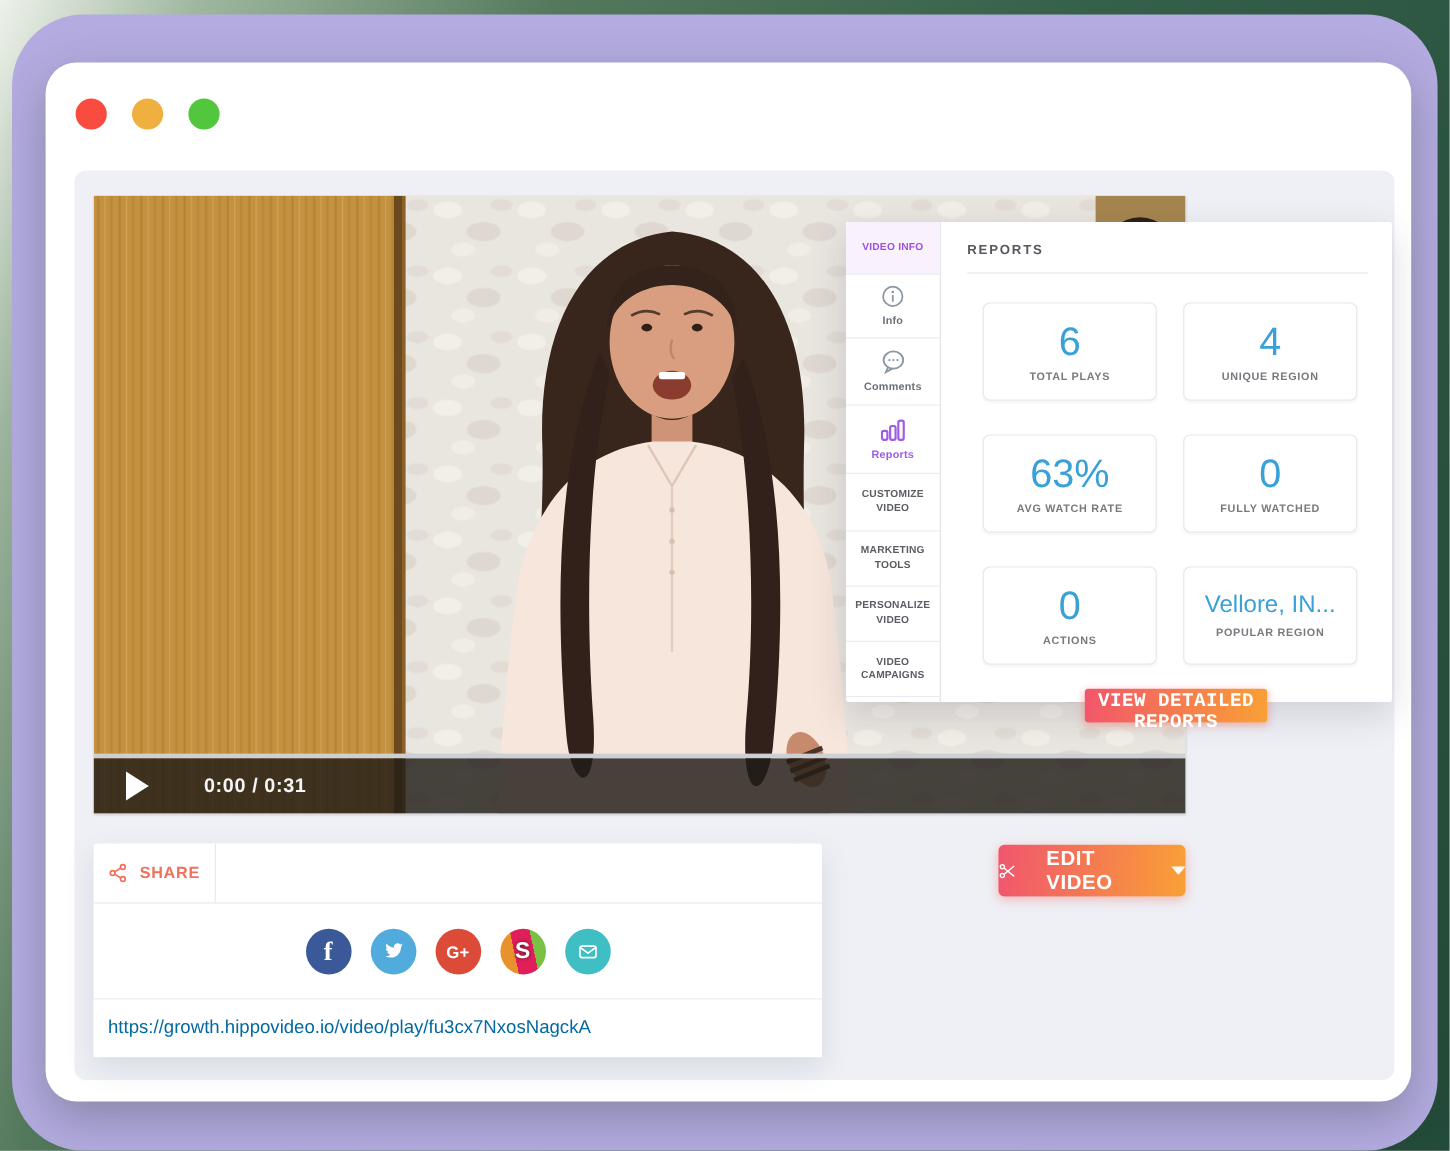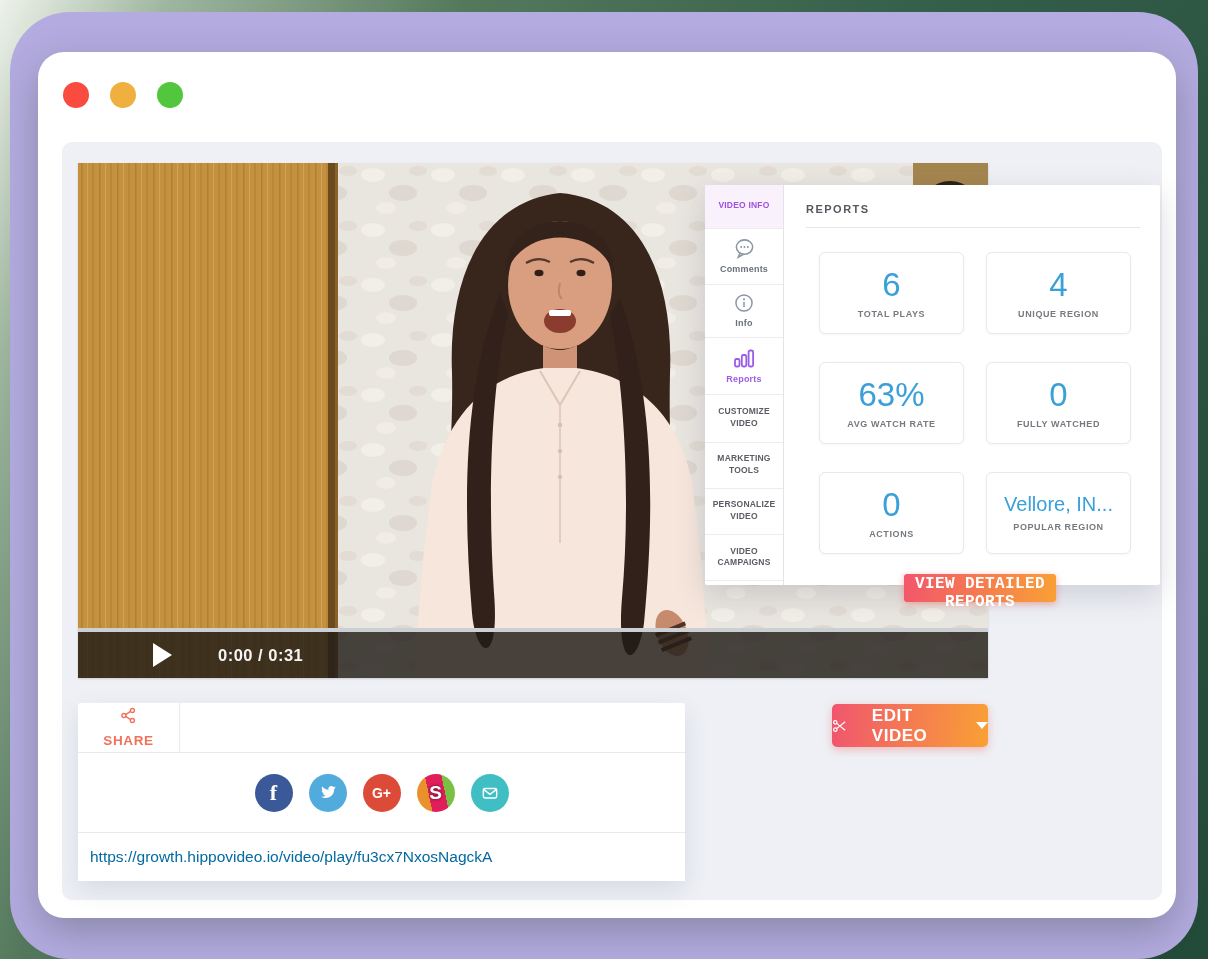--- a/index.html
+++ b/index.html
@@ -19,30 +19,30 @@
 
   .content{position:absolute;left:24px;top:90px;width:1100px;height:758px;
            background:#eef0f5;border-radius:10px;}
 
   
   .video{position:absolute;left:16px;top:21px;width:910px;height:515px;overflow:hidden;
          background:#e8e4de;z-index:1;box-shadow:0 1px 2px rgba(0,0,0,.15);}
   .video svg.scene{position:absolute;inset:0;display:block;}
   .vprogress{position:absolute;left:0;right:0;bottom:46px;height:4px;background:#ccd0d4;z-index:2;}
   .vbar{position:absolute;left:0;right:0;bottom:0;height:46px;background:rgba(33,28,23,.82);
-        display:flex;align-items:center;z-index:2;padding-left:48px;}
+        display:flex;align-items:center;z-index:2;}
   .play-tri{margin-left:27px;width:0;height:0;border-left:19px solid #fff;
             border-top:12px solid transparent;border-bottom:12px solid transparent;cursor:pointer;}
   .vtime{margin-left:46px;color:#f5f5f5;font-size:16.5px;letter-spacing:.5px;font-weight:bold;}
 
   
   .share-card{position:absolute;left:16px;top:561px;width:607px;height:177px;background:#fff;
               border-radius:3px;box-shadow:0 10px 24px rgba(80,90,120,.14);z-index:2;}
   .tabs{height:49px;display:flex;border-bottom:1px solid #eaeaee;}
-  .tab{display:flex;align-items:center;gap:9px;font-size:13.5px;font-weight:bold;letter-spacing:.6px;cursor:pointer;flex-direction:column;}
+  .tab{display:flex;align-items:center;gap:9px;font-size:13.5px;font-weight:bold;letter-spacing:.6px;cursor:pointer;}
   .tab.share{width:101px;justify-content:center;border-right:1px solid #eaeaee;color:#f0725c;}
   .tab.export{padding-left:28px;color:#45474b;}
   .social-row{height:79px;display:flex;align-items:center;justify-content:center;gap:16px;}
   .sicon{width:38px;height:38px;border-radius:50%;display:flex;align-items:center;justify-content:center;
          color:#fff;cursor:pointer;position:relative;overflow:hidden;flex:0 0 auto;}
   .sicon.fb{background:#3b5998;font-family:"Liberation Serif",serif;font-size:22px;font-weight:bold;}
   .sicon.tw{background:#52abdd;}
   .sicon.gp{background:#dc4a38;font-size:14px;font-weight:bold;}
   .sicon.sl{background:#fff;}
   .sicon.sl::before{content:"";position:absolute;inset:-8px;
@@ -222,38 +222,38 @@
         </svg>
         <span>EDIT VIDEO</span>
         <div class="caret"></div>
       </div>
 
       <div class="reports-panel">
         <div class="rp-sidebar">
           <div class="rp-item texty active-top" style="height:47px;">
             <span>VIDEO INFO</span>
           </div>
+          <div class="rp-item icony" style="height:59px;">
+            <svg width="22" height="22" viewBox="0 0 24 24">
+              <circle cx="12" cy="12" r="8.8" fill="none" stroke="#8a97a5" stroke-width="1.6"></circle>
+              <circle cx="12" cy="8" r="1.2" fill="#8a97a5"></circle>
+              <rect x="11.2" y="10.5" width="1.6" height="6.5" rx="0.8" fill="#8a97a5"></rect>
+            </svg>
+            <span class="lbl">Info</span>
+          </div>
           <div class="rp-item icony" style="height:62px;">
             <svg width="23" height="23" viewBox="0 0 24 24">
               <ellipse cx="12" cy="10.5" rx="8.5" ry="7.5" fill="none" stroke="#8a97a5" stroke-width="1.6"></ellipse>
               <path d="M7.5 16.5 L5.5 21 L11 18" fill="none" stroke="#8a97a5" stroke-width="1.6"></path>
               <circle cx="8.5" cy="10.5" r="1" fill="#8a97a5"></circle>
               <circle cx="12" cy="10.5" r="1" fill="#8a97a5"></circle>
               <circle cx="15.5" cy="10.5" r="1" fill="#8a97a5"></circle>
             </svg>
             <span class="lbl">Comments</span>
           </div>
-          <div class="rp-item icony" style="height:59px;">
-            <svg width="22" height="22" viewBox="0 0 24 24">
-              <circle cx="12" cy="12" r="8.8" fill="none" stroke="#8a97a5" stroke-width="1.6"></circle>
-              <circle cx="12" cy="8" r="1.2" fill="#8a97a5"></circle>
-              <rect x="11.2" y="10.5" width="1.6" height="6.5" rx="0.8" fill="#8a97a5"></rect>
-            </svg>
-            <span class="lbl">Info</span>
-          </div>
           <div class="rp-item icony active" style="height:63px;">
             <svg width="24" height="24" viewBox="0 0 24 24">
               <rect x="3" y="13" width="4.5" height="7.5" rx="1.5" fill="none" stroke="#9d5ce8" stroke-width="1.8"></rect>
               <rect x="9.8" y="9" width="4.5" height="11.5" rx="1.5" fill="none" stroke="#9d5ce8" stroke-width="1.8"></rect>
               <rect x="16.6" y="4.5" width="4.5" height="16" rx="1.5" fill="none" stroke="#9d5ce8" stroke-width="1.8"></rect>
             </svg>
             <span class="lbl">Reports</span>
           </div>
           <div class="rp-item texty" style="height:52px;">
             <span>CUSTOMIZE VIDEO</span>

